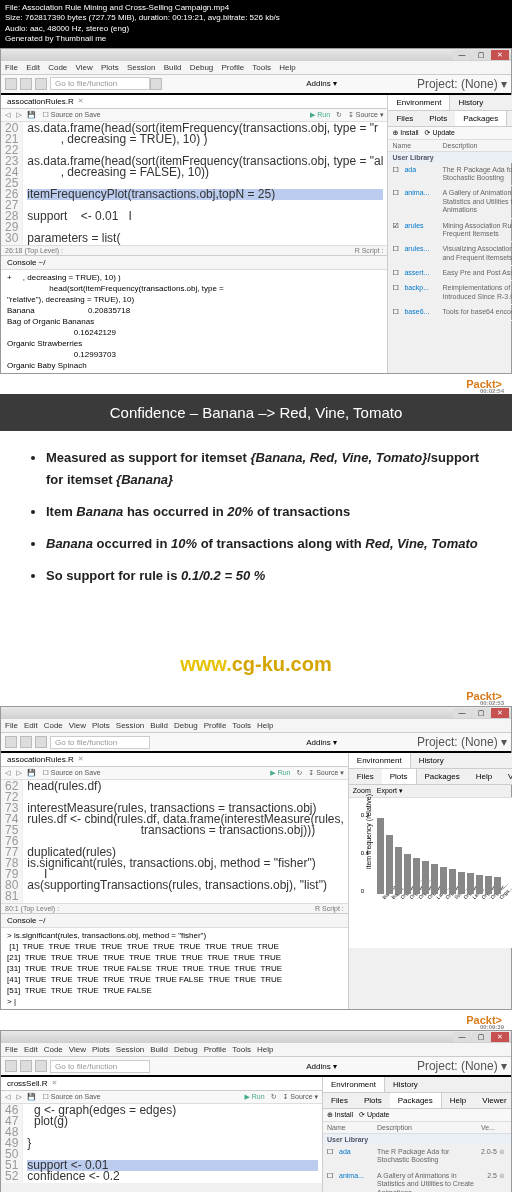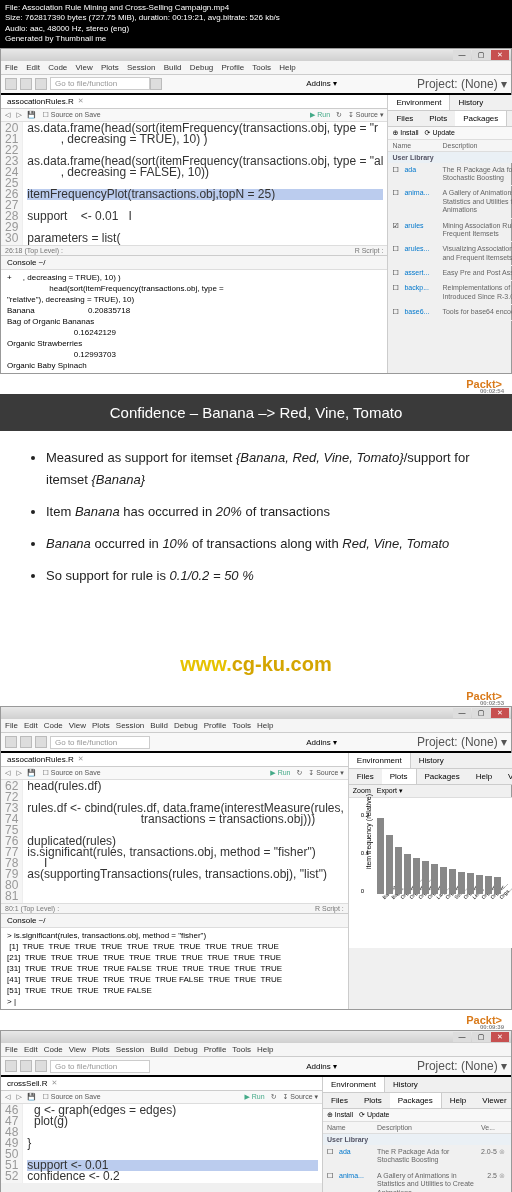--- a/index.html
+++ b/index.html
@@ -47,21 +47,21 @@
 .pkg-header .col3 { width: 26px; }
 .pkg-section { background: #eaf0f5; padding: 2px 4px; font-size: 7px; font-weight: bold; color: #556; }
 .pkg-row { display: flex; padding: 3px 4px; font-size: 7px; align-items: flex-start; border-bottom: 1px solid #f0f0f0; }
 .pkg-row .chk { width: 12px; }
 .pkg-row .name { width: 38px; color: #07c; }
 .pkg-row .desc { flex: 1; color: #666; line-height: 1.2; }
 .pkg-row .ver { width: 20px; color: #666; text-align: right; }
 .pkg-row .del { width: 10px; color: #aaa; text-align: center; }
 .banner { background: #3a3a3a; color: #fff; text-align: center; padding: 10px; font-size: 15px; }
 .slide { padding: 16px 26px; background: #fff; }
-.slide ul { list-style: disc; padding-left: 20px; }
+.slide ul { list-style: disc; padding-left: 20px; font-weight: bold; }
 .slide li { font-size: 13px; line-height: 1.7; margin-bottom: 10px; color: #222; }
 .slide em { font-style: italic; }
 .watermark { text-align: center; font-size: 20px; font-weight: bold; padding: 40px 0 10px; }
 .watermark .w1 { color: #e6c200; }
 .watermark .w2 { color: #d4a500; }
 .packt-logo { text-align: right; padding: 4px 10px; font-size: 11px; color: #d97a1a; font-weight: bold; position: relative; }
 .packt-logo .ts { position: absolute; right: 8px; top: 14px; font-size: 6px; color: #888; }
 .plot-area { padding: 4px; background: #fff; position: relative; height: 150px; }
 .plot-toolbar { font-size: 7px; padding: 2px 4px; display: flex; gap: 6px; border-bottom: 1px solid #ddd; }
 .barplot { position: relative; height: 110px; margin: 4px 0 0 24px; }
@@ -308,20 +308,21 @@
             <div>76</div>
             <div>77</div>
             <div>78</div>
             <div>79</div>
             <div>80</div>
             <div>81</div>
           </div>
         <div class="code-lines" id="code2">
             <div>head(rules.df)</div>
             <div> </div>
+            <div>interestMeasure(rules, transactions = transactions.obj)</div>
             <div>rules.df &lt;- cbind(rules.df, data.frame(interestMeasure(rules,</div>
             <div>                                  transactions = transactions.obj)))</div>
             <div> </div>
             <div>duplicated(rules)</div>
             <div>is.significant(rules, transactions.obj, method = "fisher")</div>
             <div>     I</div>
             <div>as(supportingTransactions(rules, transactions.obj), "list")</div>
           </div>
       </div>
       <div class="status-line">

